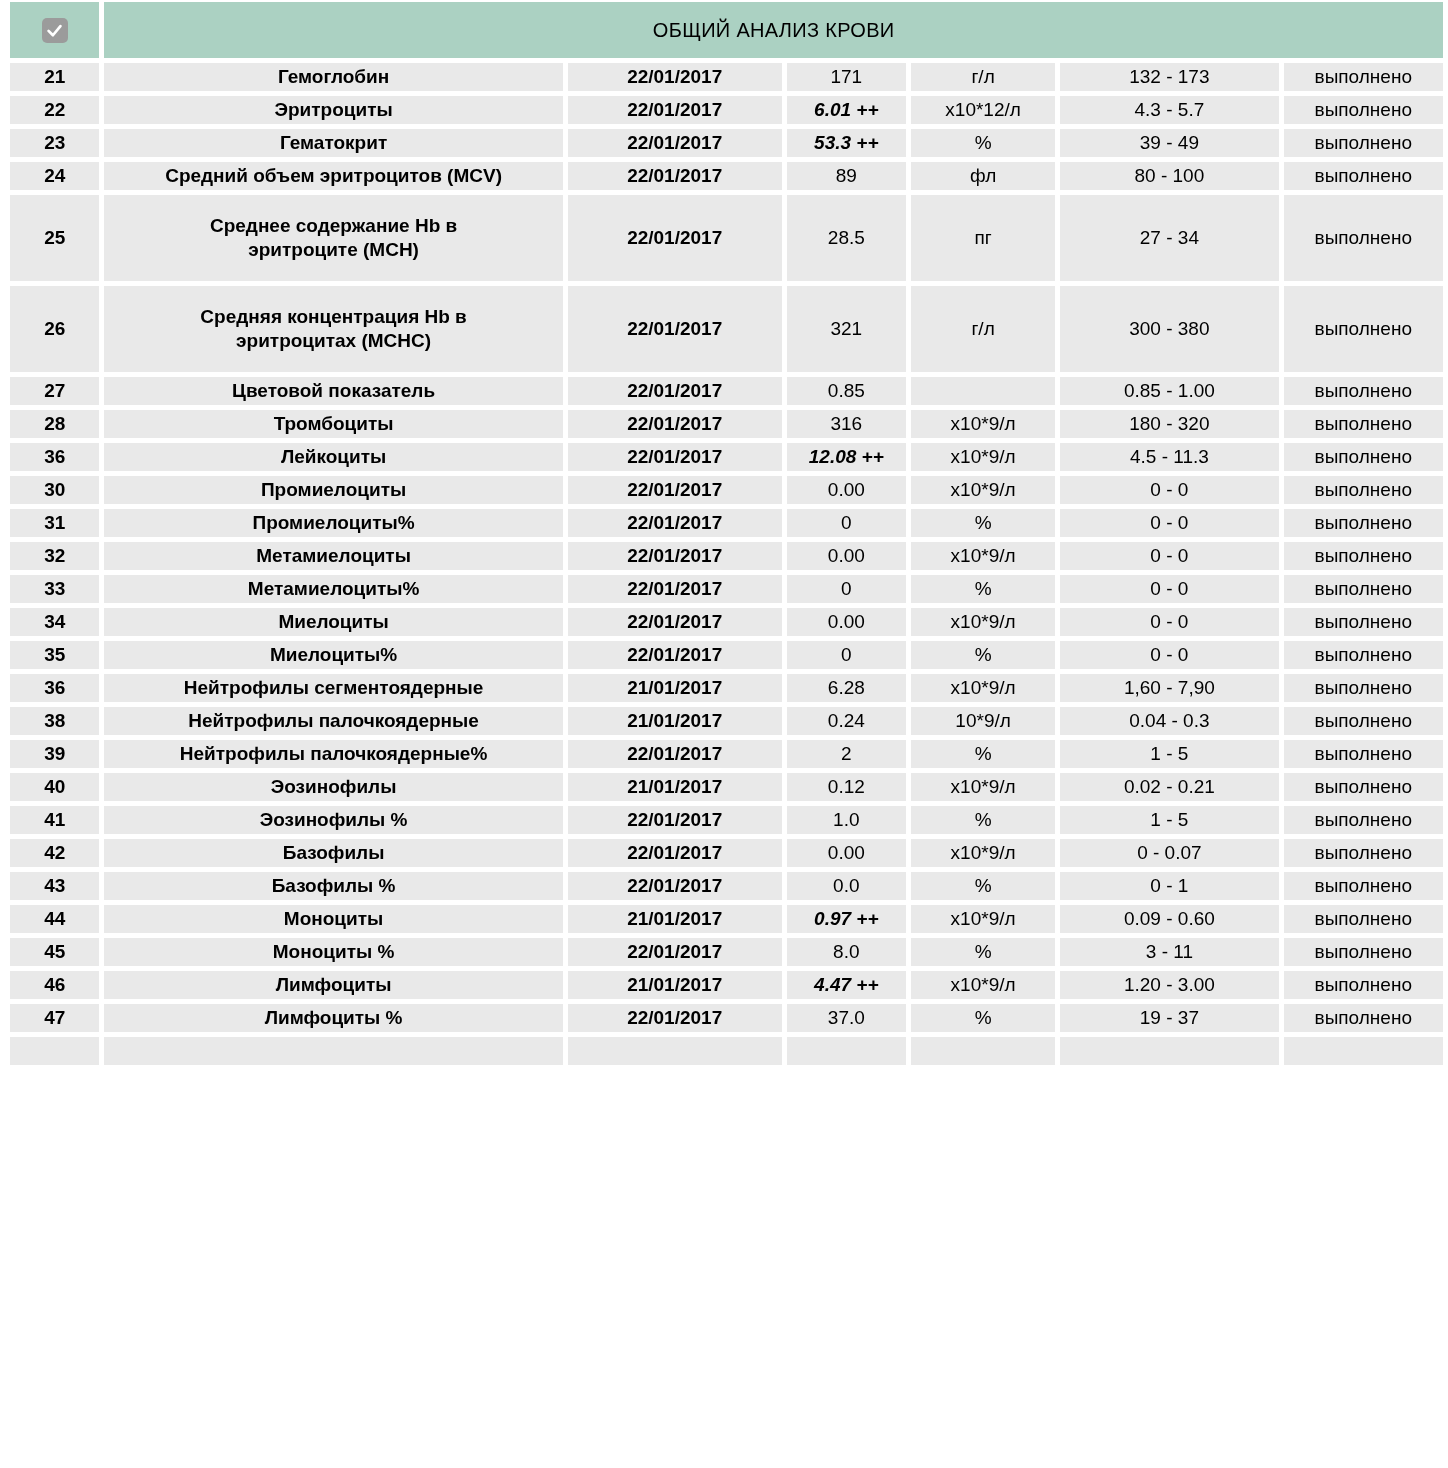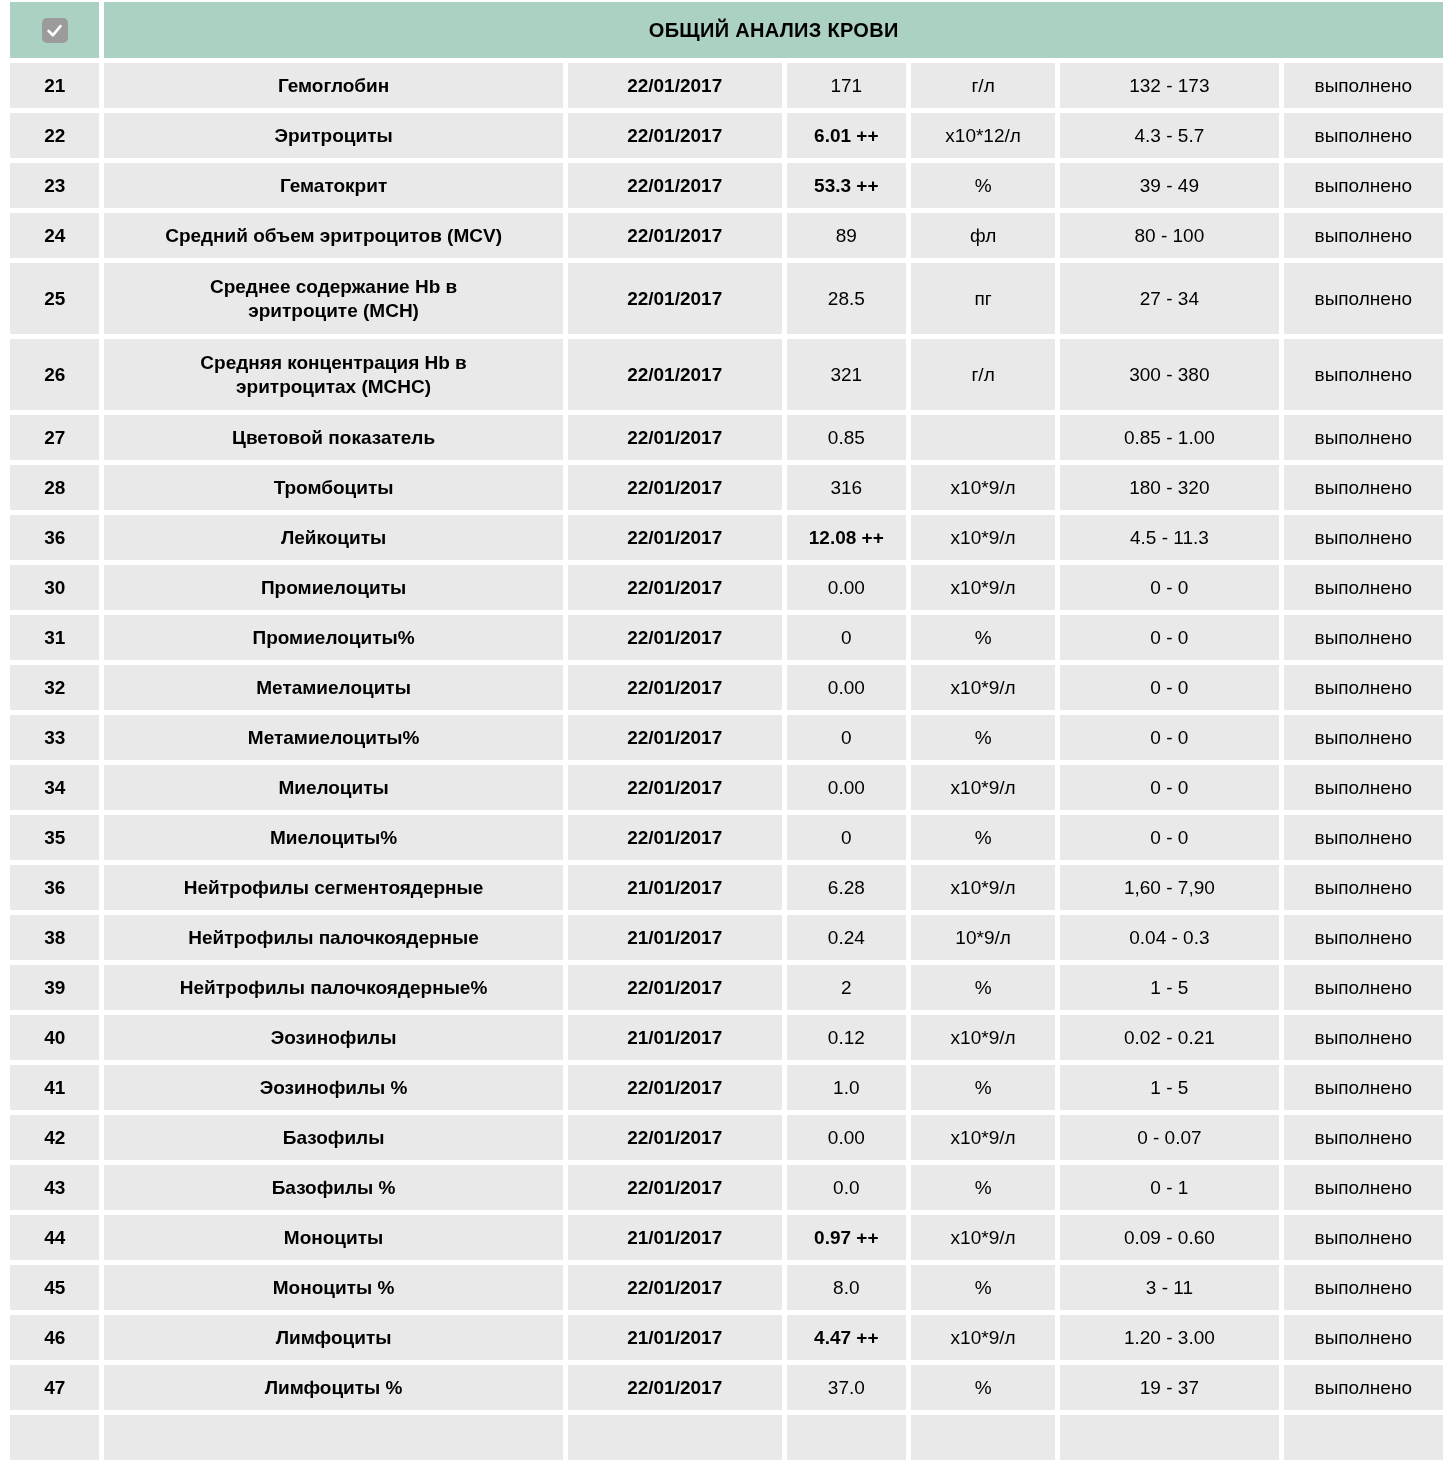--- a/index.html
+++ b/index.html
@@ -30,30 +30,30 @@
     font-size:19px;
     font-weight:normal;
     padding:0;
     overflow:hidden;
   }
   thead th{
     background:var(--header-bg);
     height:56px;
   }
   .title-cell{
-    font-weight:bold;
+    font-weight:normal;
     font-size:20px;
     letter-spacing:0.3px;
     text-align:center;
   }
-  tbody tr{height:45px;}
-  tbody tr.tall{height:71px;}
+  tbody tr{height:28px;}
+  tbody tr.tall{height:86px;}
   td.num, td.name, td.date{font-weight:bold;}
   td.name{padding:0 52px;line-height:1.25;}
-  td.value.flagged{font-weight:bold;}
+  td.value.flagged{font-weight:bold;font-style:italic;}
   .checkbox{
     width:26px;height:25px;
     background:var(--checkbox-bg);
     border-radius:5px;
     margin:0 auto;
     display:flex;align-items:center;justify-content:center;
     cursor:pointer;
   }
 </style>
 </head>

